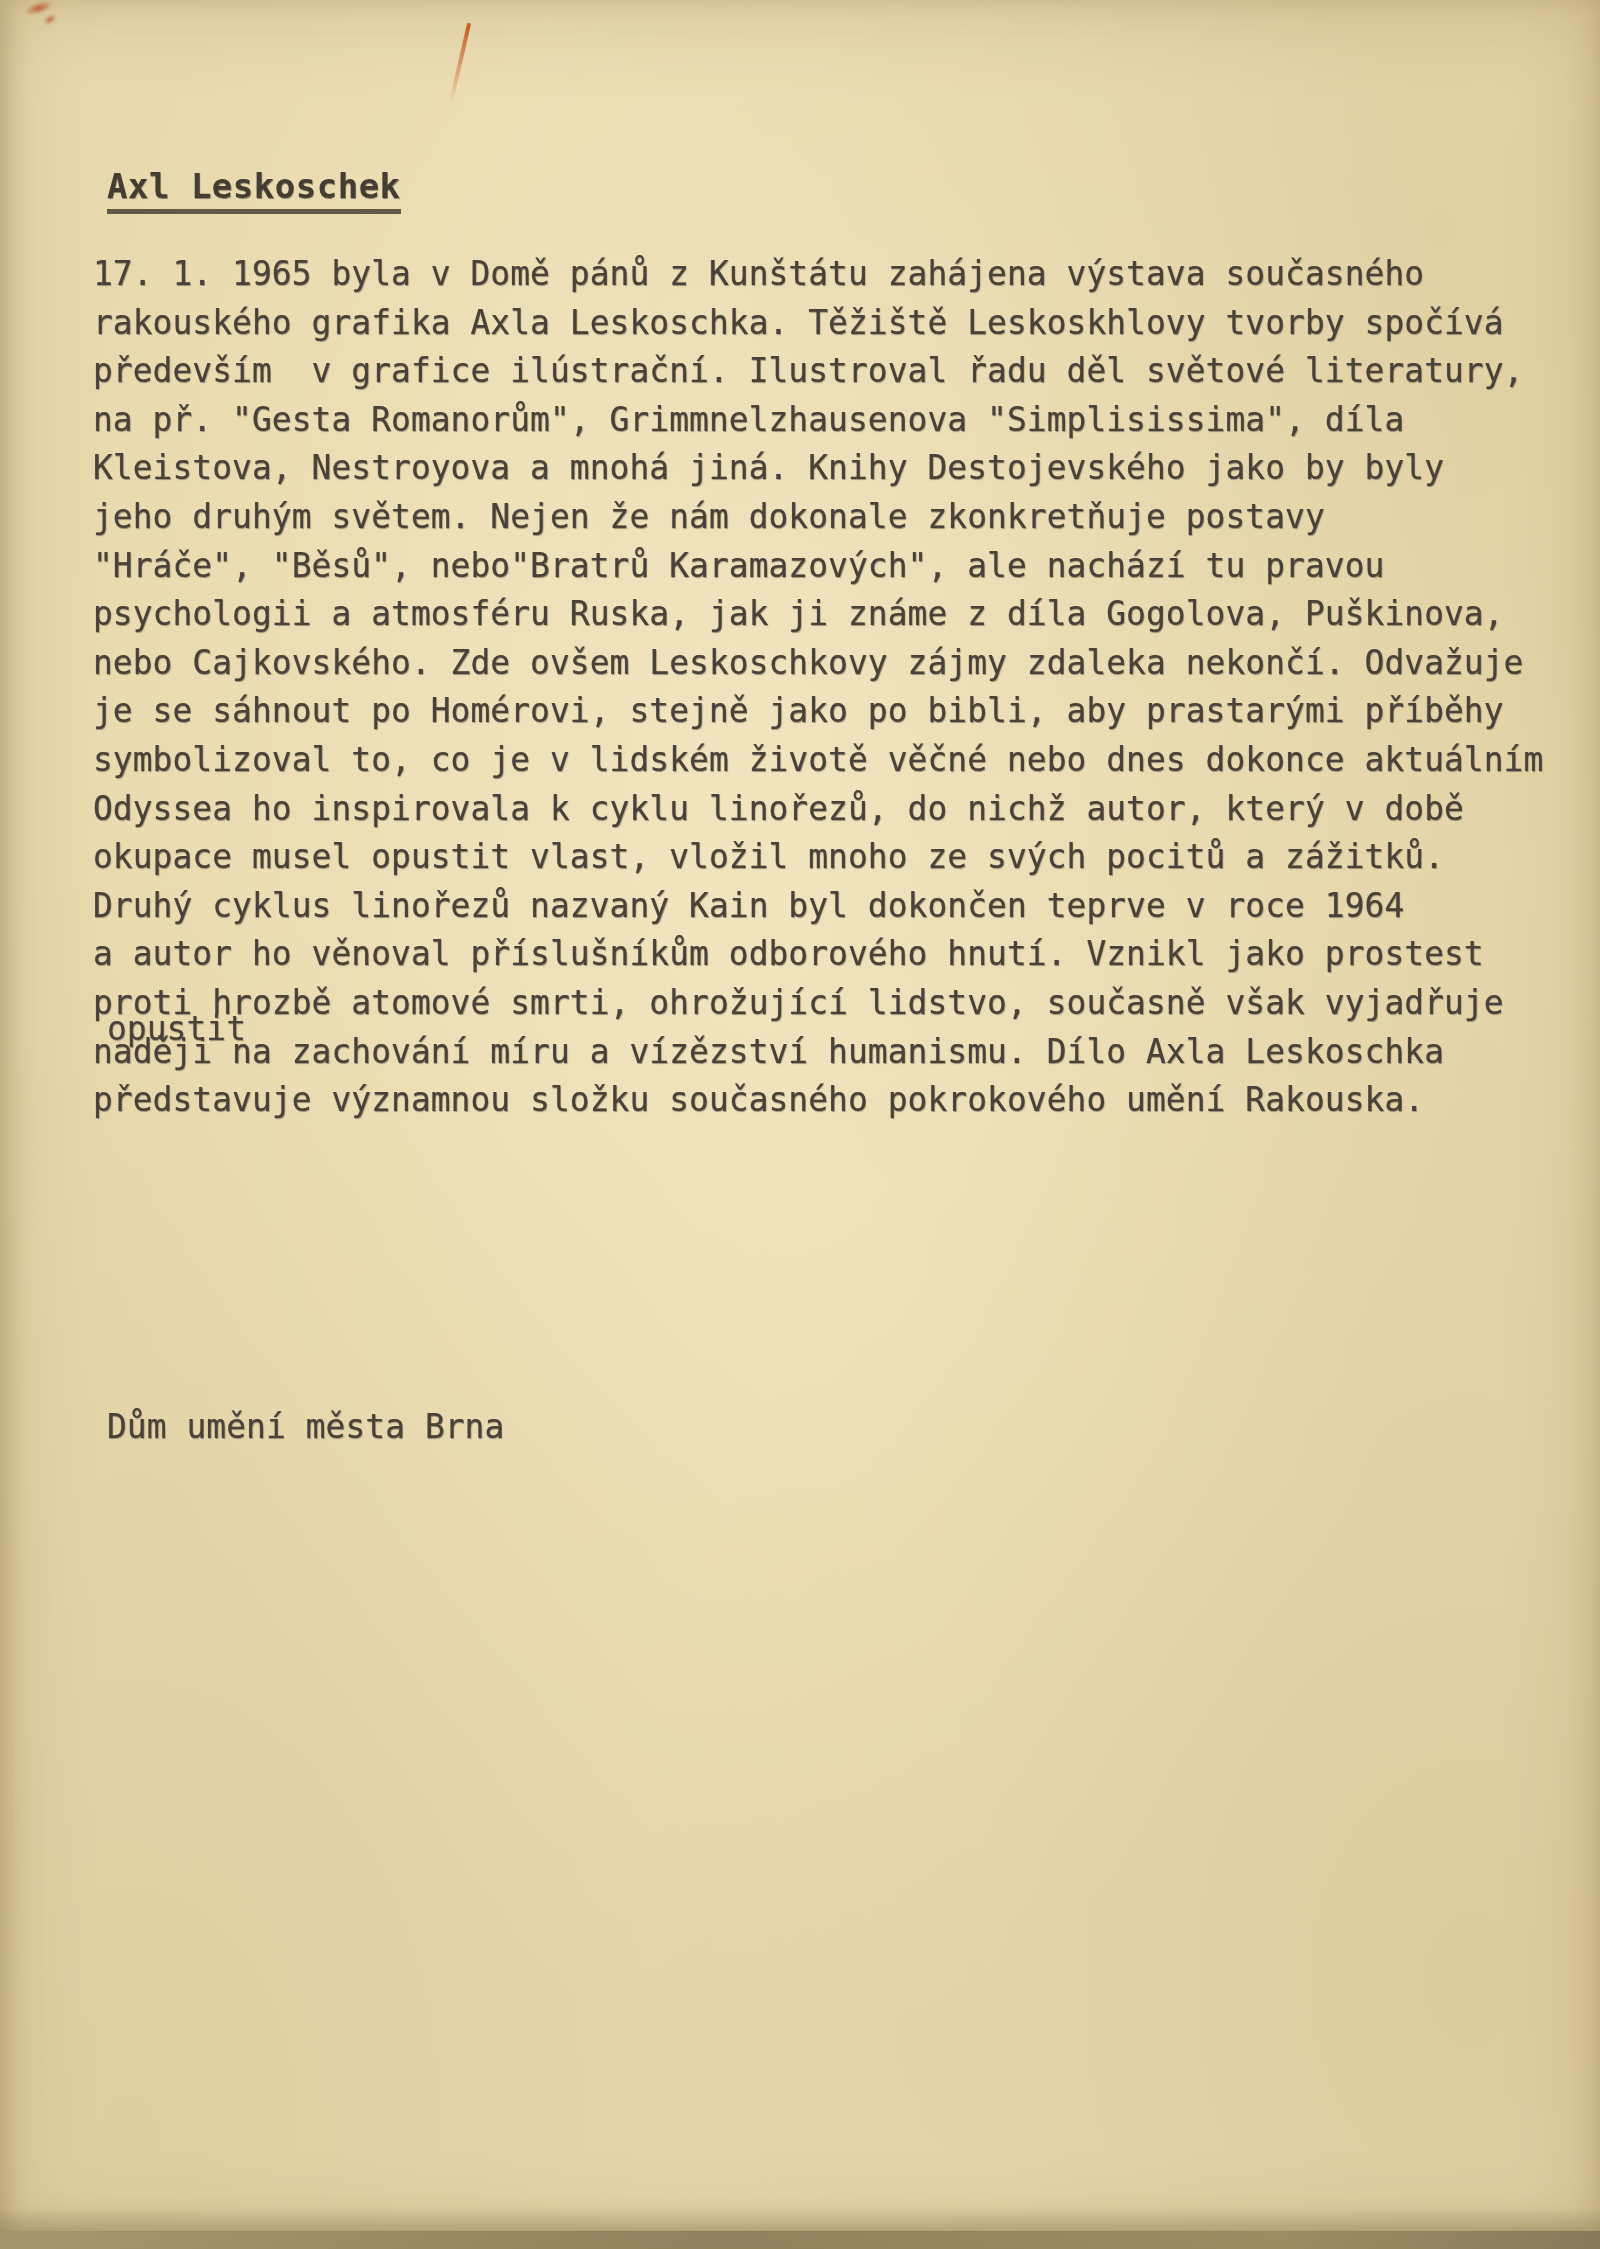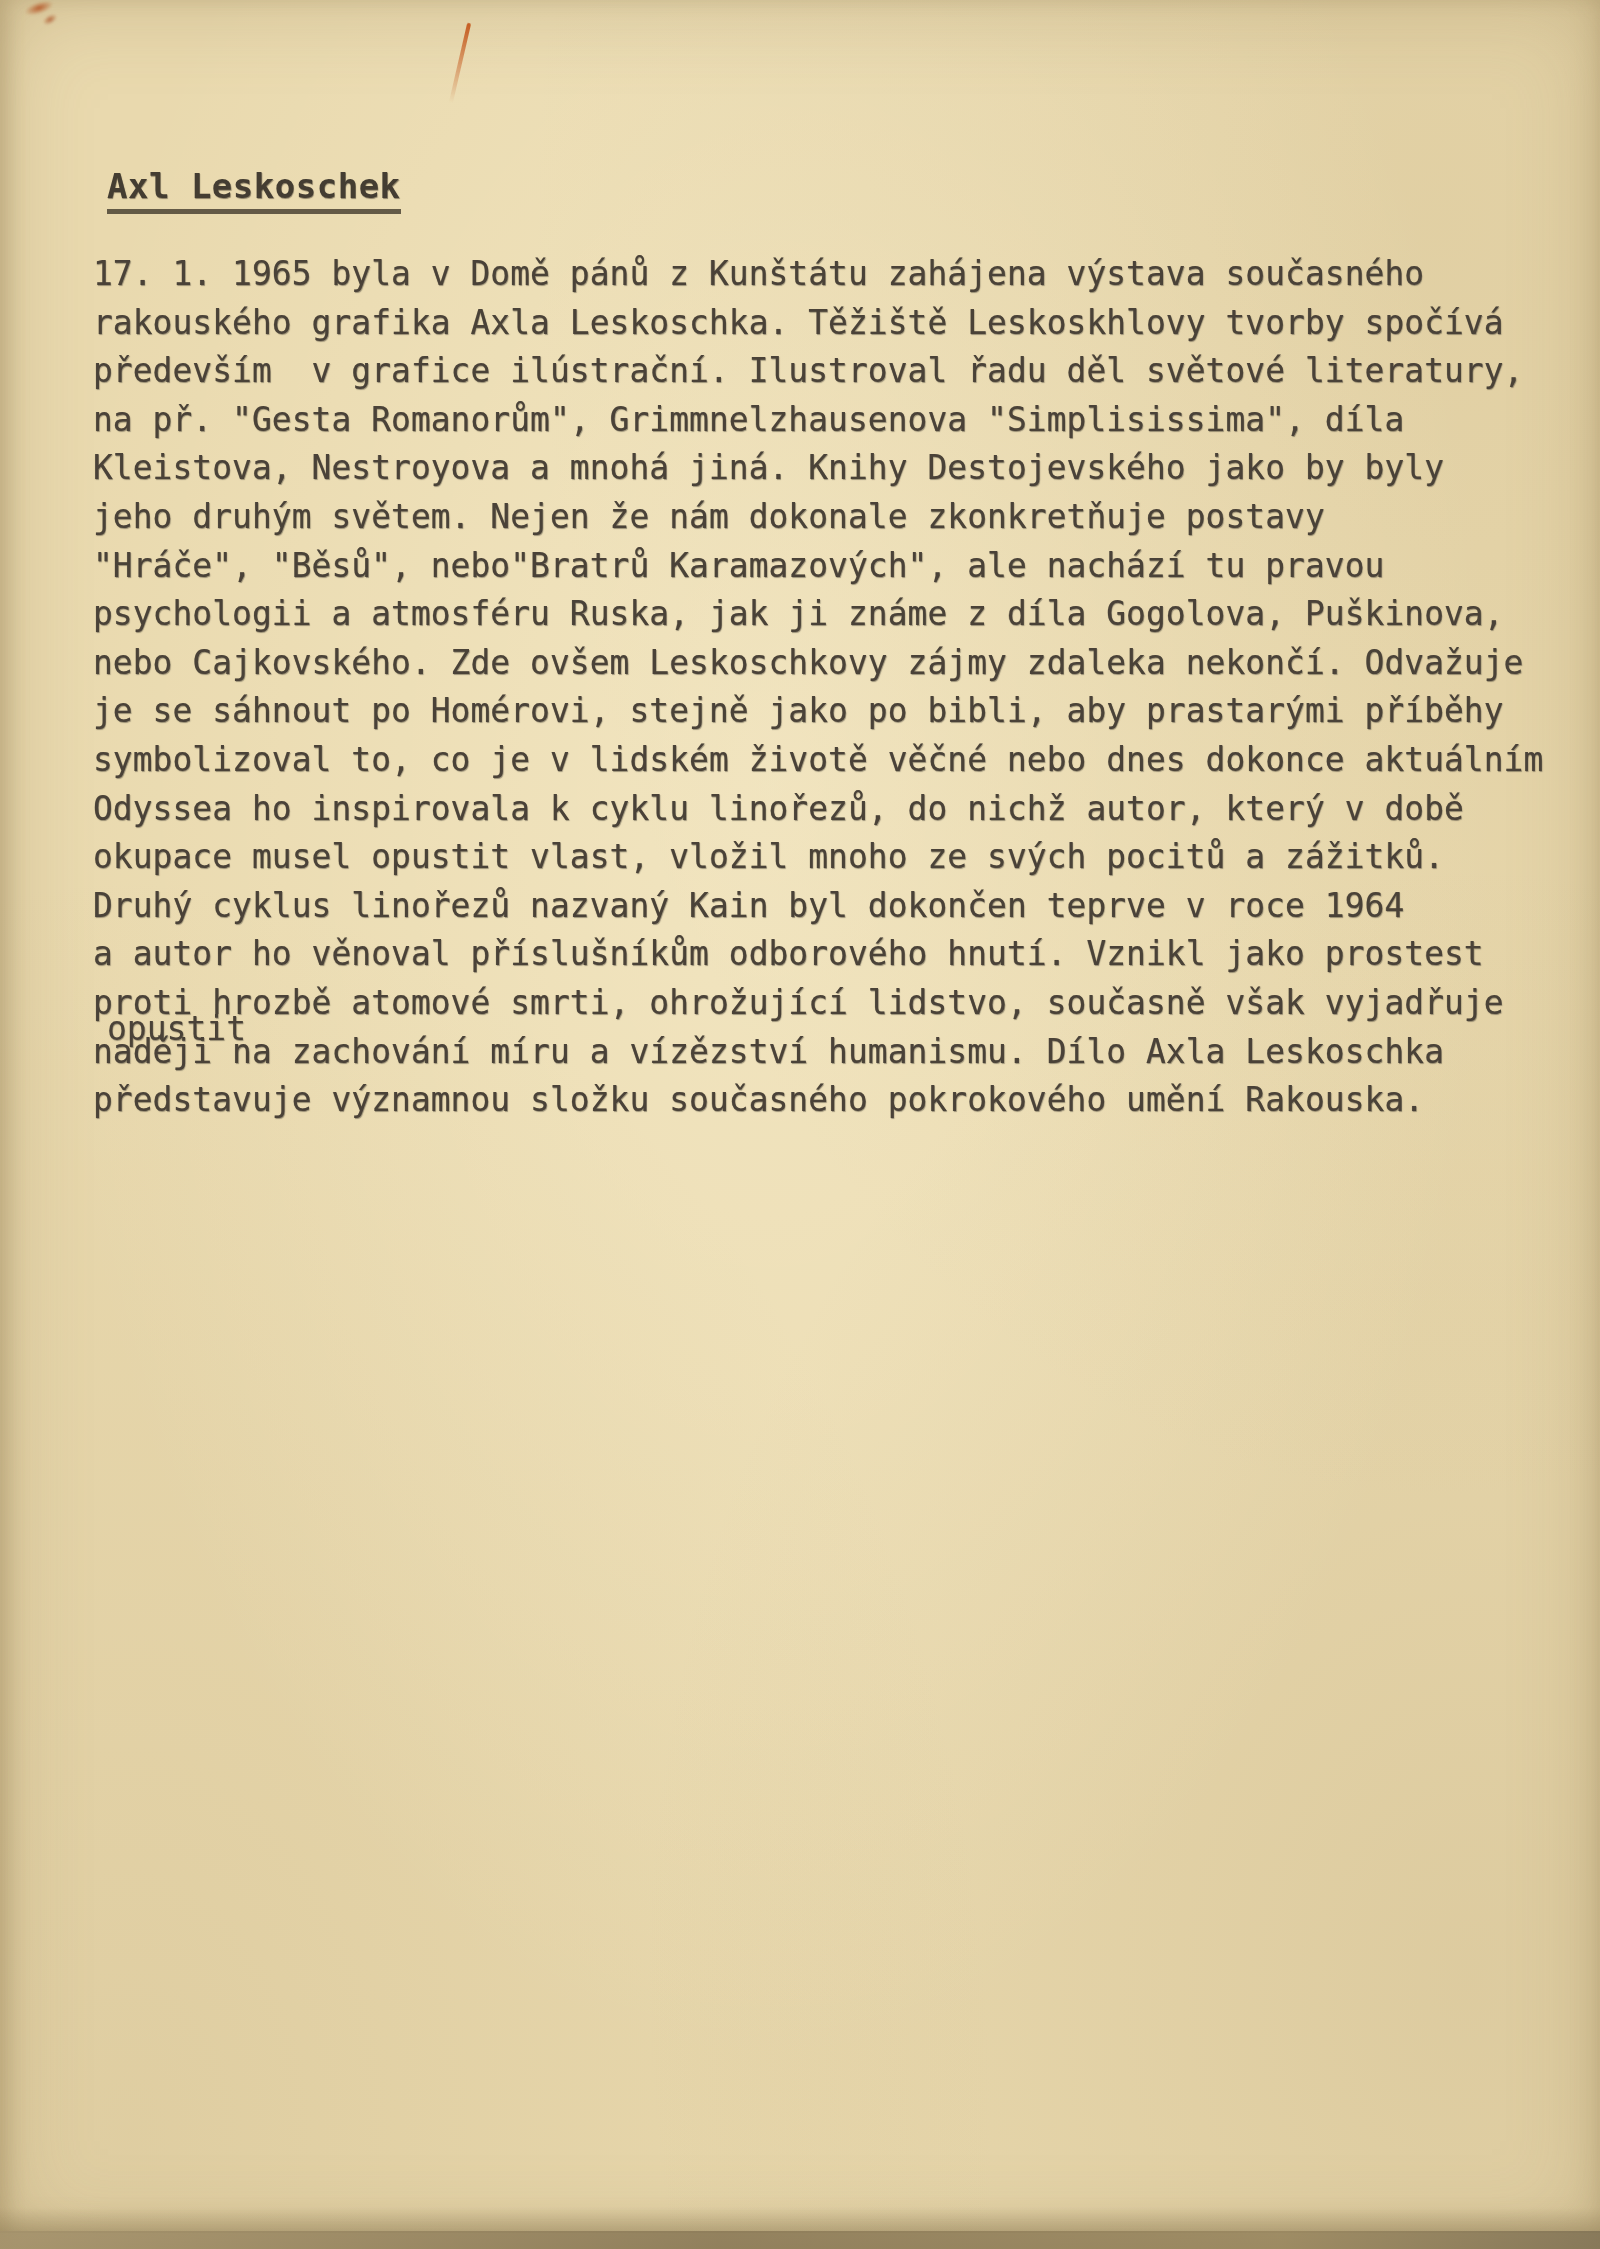--- a/index.html
+++ b/index.html
@@ -85,17 +85,18 @@
   <div class="corner-mark-b"></div>
   <div class="streak"></div>
 
   <h1 class="title">Axl Leskoschek</h1>
 
   <div class="body-text"><div class="line">17. 1. 1965 byla v Domě pánů z Kunštátu zahájena výstava současného</div><div class="line">rakouského grafika Axla Leskoschka. Těžiště Leskoskhlovy tvorby spočívá</div><div class="line">především  v grafice ilústrační. Ilustroval řadu děl světové literatury,</div><div class="line">na př. "Gesta Romanorům", Grimmnelzhausenova "Simplisissima", díla</div><div class="line">Kleistova, Nestroyova a mnohá jiná. Knihy Destojevského jako by byly</div><div class="line">jeho druhým světem. Nejen že nám dokonale zkonkretňuje postavy</div><div class="line">"Hráče", "Běsů", nebo"Bratrů Karamazových", ale nachází tu pravou</div><div class="line">psychologii a atmosféru Ruska, jak ji známe z díla Gogolova, Puškinova,</div><div class="line">nebo Cajkovského. Zde ovšem Leskoschkovy zájmy zdaleka nekončí. Odvažuje</div><div class="line">je se sáhnout po Homérovi, stejně jako po bibli, aby prastarými příběhy</div><div class="line">symbolizoval to, co je v lidském životě věčné nebo dnes dokonce aktuálním</div><div class="line">Odyssea ho inspirovala k cyklu linořezů, do nichž autor, který v době</div><div class="line">okupace musel opustit vlast, vložil mnoho ze svých pocitů a zážitků.</div><div class="line">Druhý cyklus linořezů nazvaný Kain byl dokončen teprve v roce 1964</div><div class="line">a autor ho věnoval příslušníkům odborového hnutí. Vznikl jako prostest</div><div class="line">proti hrozbě atomové smrti, ohrožující lidstvo, současně však vyjadřuje</div><div class="line">naději na zachování míru a vízězství humanismu. Dílo Axla Leskoschka</div><div class="line">představuje významnou složku současného pokrokového umění Rakouska.</div></div>
 
   <div class="inserted-word">opustit</div>
 
   <div class="signature">
+    <div>Dům umění města Brna</div>
   </div>
 
   <div class="bottom-fade"></div>
   <div class="bottom-edge"></div>
 </div>
 
 </body></html>

